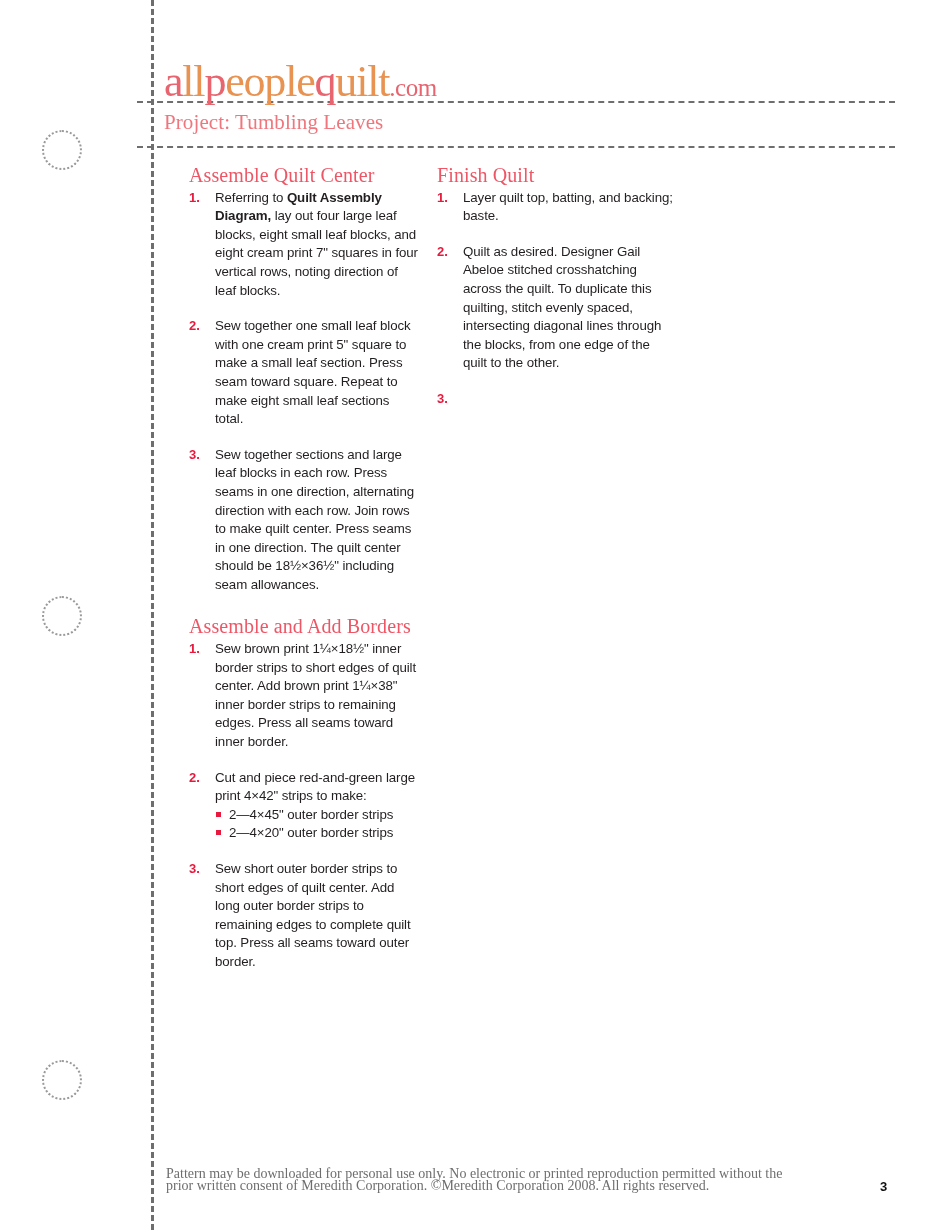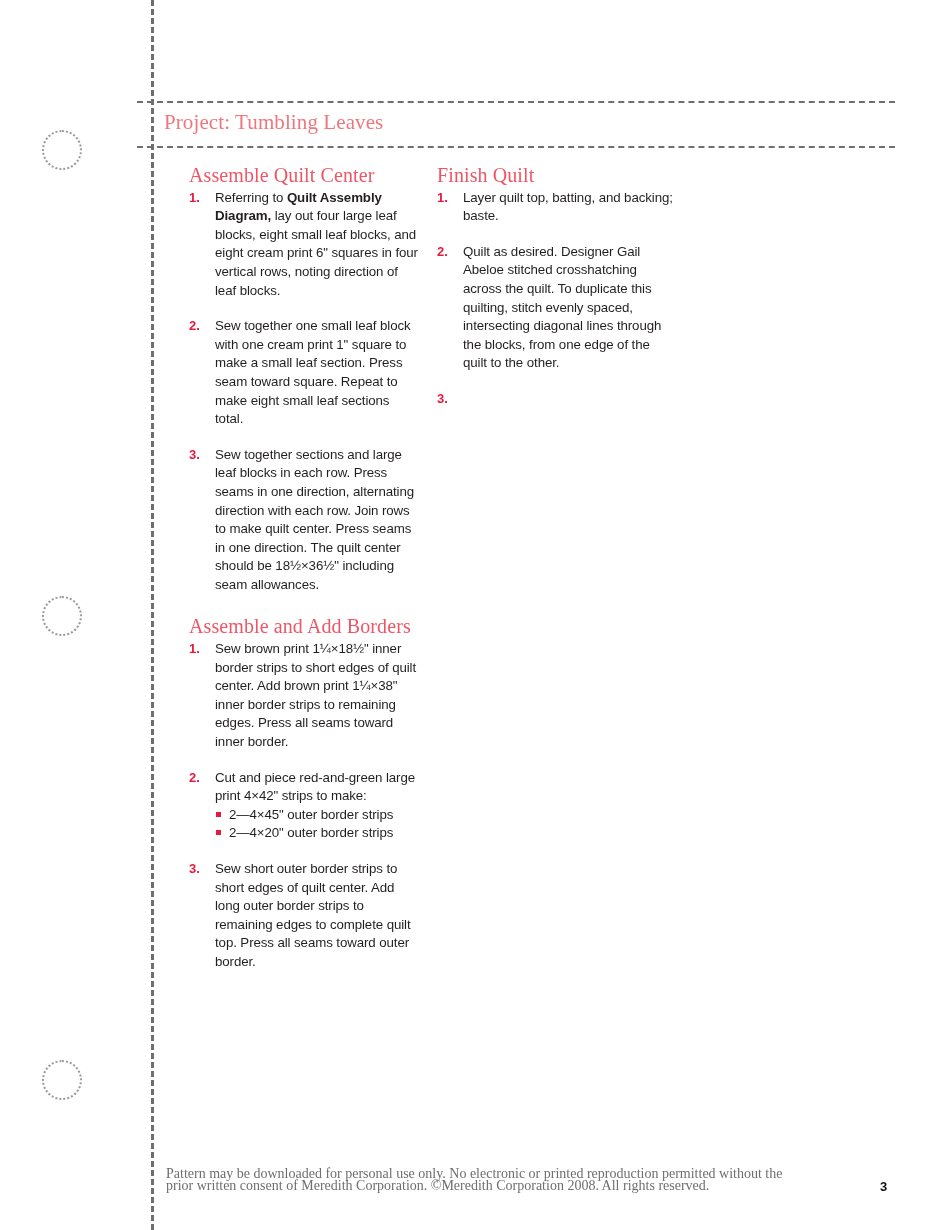--- a/index.html
+++ b/index.html
@@ -187,29 +187,30 @@
 
 <div class="punch-circle punch-1"></div>
 <div class="punch-circle punch-2"></div>
 <div class="punch-circle punch-3"></div>
 
 <div class="v-dash"></div>
 <div class="h-dash h-dash-top"></div>
 <div class="h-dash h-dash-bottom"></div>
 
 <div class="masthead">
+  <div class="logo" id="logo"><span class="pink">a</span><span class="orange">ll</span><span class="pink">p</span><span class="orange">eople</span><span class="pink">q</span><span class="orange">uilt</span><span class="pink dotcom">.com</span></div>
 </div>
 
 <div class="project-line">Project: Tumbling Leaves</div>
 
 <div class="col col-left" id="col-left">
     <h2 class="section-head">Assemble Quilt Center</h2>
     <ol class="steps">
-      <li><span class="num">1.</span><span>Referring to </span><span class="bold-ref">Quilt Assembly Diagram,</span><span> lay out four large leaf blocks, eight small leaf blocks, and eight cream print 6" squares in four vertical rows, noting direction of leaf blocks.</span></li>
-      <li><span class="num">2.</span><span>Sew together one small leaf block with one cream print 1" square to make a small leaf section. Press seam toward square. Repeat to make eight small leaf sections total.</span></li>
+      <li><span class="num">1.</span><span>Referring to </span><span class="bold-ref">Quilt Assembly Diagram,</span><span> lay out four large leaf blocks, eight small leaf blocks, and eight cream print 7" squares in four vertical rows, noting direction of leaf blocks.</span></li>
+      <li><span class="num">2.</span><span>Sew together one small leaf block with one cream print 5" square to make a small leaf section. Press seam toward square. Repeat to make eight small leaf sections total.</span></li>
       <li><span class="num">3.</span><span>Sew together sections and large leaf blocks in each row. Press seams in one direction, alternating direction with each row. Join rows to make quilt center. Press seams in one direction. The quilt center should be 18½×36½" including seam allowances.</span></li>
     </ol>
     <h2 class="section-head spaced">Assemble and Add Borders</h2>
     <ol class="steps">
       <li><span class="num">1.</span><span>Sew brown print 1¼×18½" inner border strips to short edges of quilt center. Add brown print 1¼×38" inner border strips to remaining edges. Press all seams toward inner border.</span></li>
       <li><span class="num">2.</span><span>Cut and piece red-and-green large print 4×42" strips to make:</span><ul class="sub-bullets">
           <li><span class="sq"></span><span>2—4×45" outer border strips</span></li>
           <li><span class="sq"></span><span>2—4×20" outer border strips</span></li>
         </ul></li>
       <li><span class="num">3.</span><span>Sew short outer border strips to short edges of quilt center. Add long outer border strips to remaining edges to complete quilt top. Press all seams toward outer border.</span></li>

